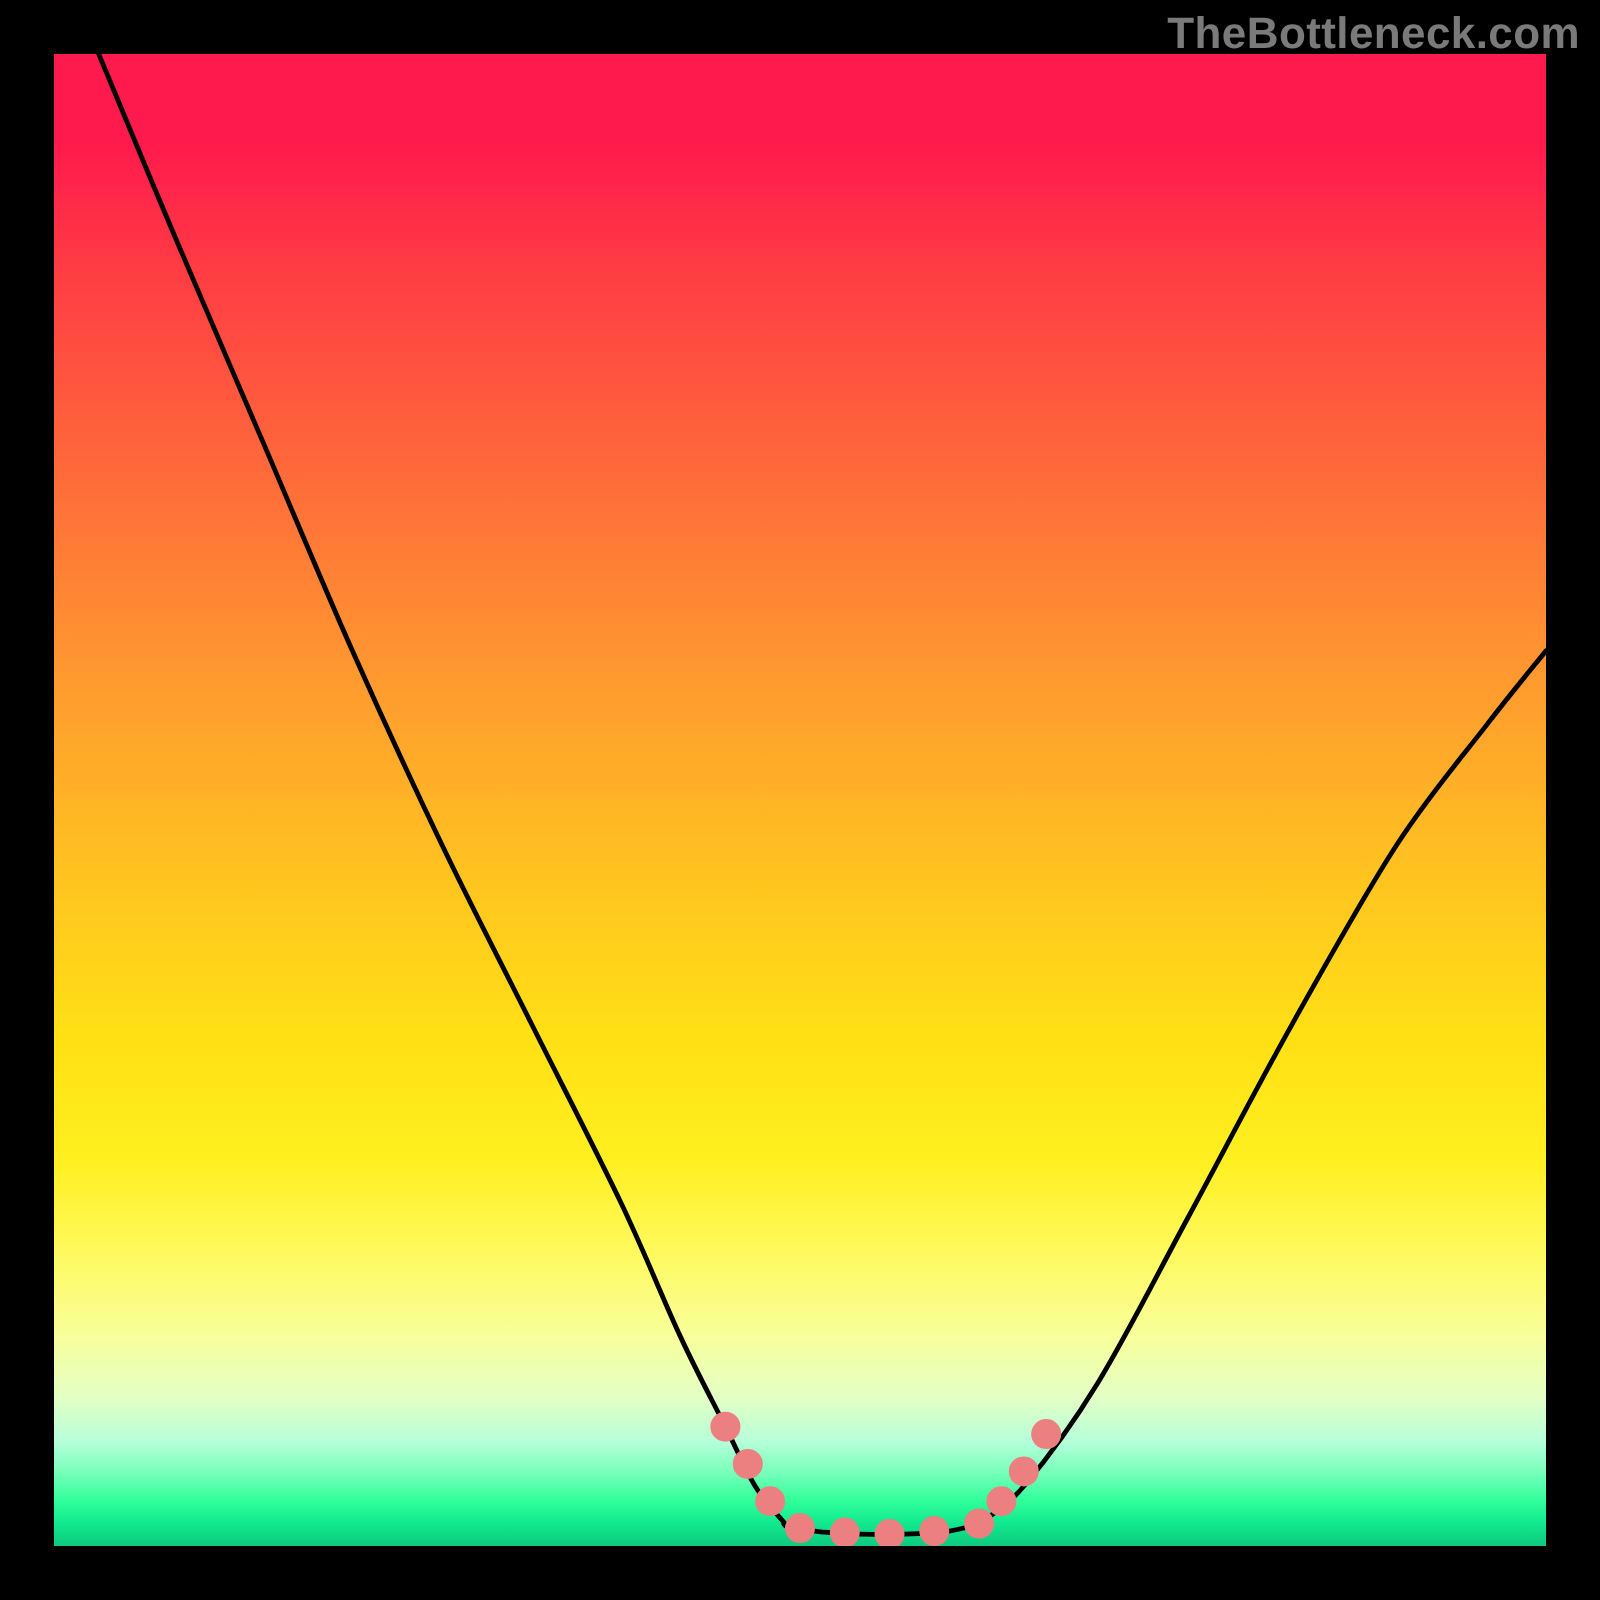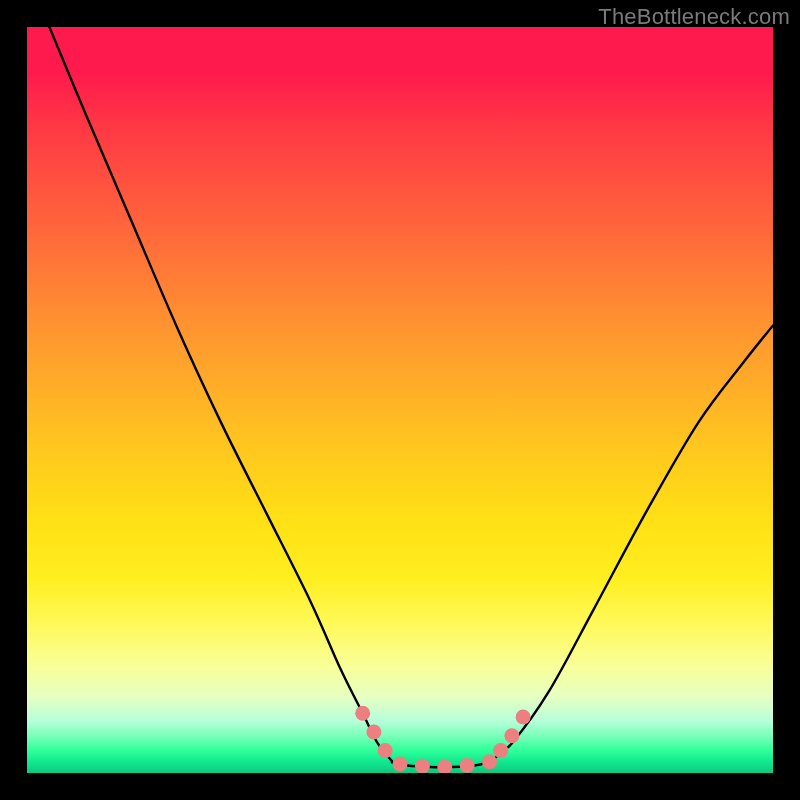--- a/index.html
+++ b/index.html
@@ -53,21 +53,21 @@
   .curve-layer {
     position: absolute;
     inset: 0;
   }
   .watermark {
     position: absolute;
     top: 4px;
     right: 10px;
     color: #7a7a7a;
     font-size: 22px;
-    font-weight: 400;
+    font-weight: 700;
     letter-spacing: 0.2px;
     user-select: none;
   }
 </style>
 </head>
 <body>
 
 <div class="frame">
   <div class="plot">
     <div class="gradient"></div>

